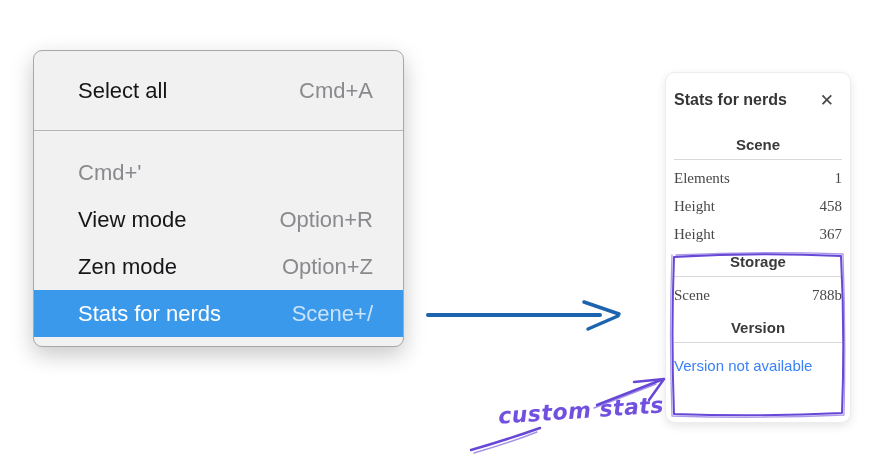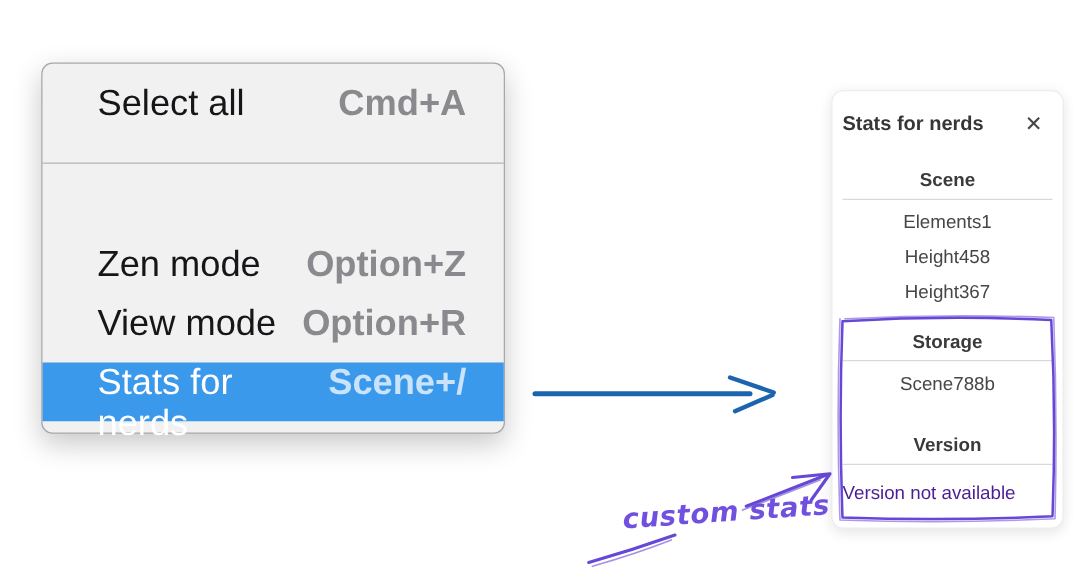--- a/index.html
+++ b/index.html
@@ -16,50 +16,50 @@
 
   
   .menu{
     position:absolute;left:33px;top:50px;width:371px;height:297px;
     background:var(--menu-bg);
     border:1px solid #a8a8ac;border-radius:9px;
     box-shadow:0 8px 22px rgba(0,0,0,.22);
     padding:16px 0 14px;display:flex;flex-direction:column;
   }
   .menu-item{
-    height:47px;flex:0 0 auto;display:flex;align-items:flex-start;justify-content:space-between;
-    padding:0 30px 0 44px;font-size:29px;color:#161618;cursor:default;
+    height:47px;flex:0 0 auto;display:flex;align-items:center;justify-content:space-between;
+    padding:0 30px 0 44px;font-size:22px;color:#161618;cursor:default;
   }
-  .menu-item .shortcut{color:#8a8a8e;font-weight:bold;}
+  .menu-item .shortcut{color:#8a8a8e;}
   .menu-item.selected{background:var(--menu-highlight);color:#ffffff;}
   .menu-item.selected .shortcut{color:rgba(255,255,255,.72);}
   .menu-sep{border-top:1px solid #b5b5b8;margin:16px 0 18px;}
 
   
   .panel{
     position:absolute;left:665px;top:72px;width:186px;height:351px;
     background:#ffffff;border:1px solid #ededee;border-radius:10px;
     box-shadow:0 3px 10px rgba(0,0,0,.10);
     padding:16px 8px 8px;color:#474747;font-size:15px;
   }
   .panel-header{display:flex;align-items:center;justify-content:space-between;padding-right:8px;}
   .panel-title{font-size:16px;font-weight:700;color:#363636;line-height:22px;}
   .close-btn{
     background:none;border:none;font-size:17px;line-height:16px;color:#474747;
     cursor:pointer;padding:0;font-family:"DejaVu Sans",sans-serif;font-weight:400;
   }
   .sec-h{font-weight:700;color:#3a3a3a;text-align:center;line-height:20px;}
   .sec-h.first{margin-top:24px;}
-  .sec-h.storage{margin-top:16px;}
-  .sec-h.version{margin-top:25px;}
+  .sec-h.storage{margin-top:4px;}
+  .sec-h.version{margin-top:8px;}
   .panel hr{border:none;border-top:1px solid #d9d9db;margin:4px 0 0;}
   .rows{margin-top:4px;}
-  .stat-row{display:flex;justify-content:center;line-height:28px;}
+  .stat-row{display:flex;justify-content:space-between;line-height:28px;font-family:Liberation Serif, serif;}
   .rows.storage .stat-row{line-height:29px;}
-  .note{margin-top:8px;line-height:29px;color:#4c1d95;}
+  .note{margin-top:8px;line-height:29px;color:#3b82f6;}
 
   
   .overlay{position:absolute;left:0;top:0;width:873px;height:461px;pointer-events:none;}
   .blue-stroke{stroke:var(--arrow-blue);fill:none;stroke-linecap:round;}
   .purple-stroke{stroke:var(--annotation-purple);fill:none;stroke-linecap:round;stroke-linejoin:round;}
   .annotation-label{
     position:absolute;left:498px;top:398px;
     font-family:"DejaVu Sans",sans-serif;font-style:italic;font-weight:600;
     font-size:22px;letter-spacing:.5px;color:var(--annotation-text);
     transform:rotate(-4deg);white-space:nowrap;
@@ -70,28 +70,29 @@
 
 <div id="canvas">
 
   <div class="menu">
     <div class="menu-item">
       <span>Select all</span>
       <span class="shortcut">Cmd+A</span>
     </div>
     <div class="menu-sep"></div>
     <div class="menu-item">
+      <span class="shortcut">Cmd+'</span>
+    </div>
+    <div class="menu-item">
+      <span>View mode</span>
+      <span class="shortcut">Option+R</span>
     </div>
     <div class="menu-item">
       <span>Zen mode</span>
       <span class="shortcut">Option+Z</span>
-    </div>
-    <div class="menu-item">
-      <span>View mode</span>
-      <span class="shortcut">Option+R</span>
     </div>
     <div class="menu-item selected">
       <span>Stats for nerds</span>
       <span class="shortcut">Scene+/</span>
     </div>
   </div>
 
   <div class="panel">
     <div class="panel-header">
       <span class="panel-title">Stats for nerds</span>

